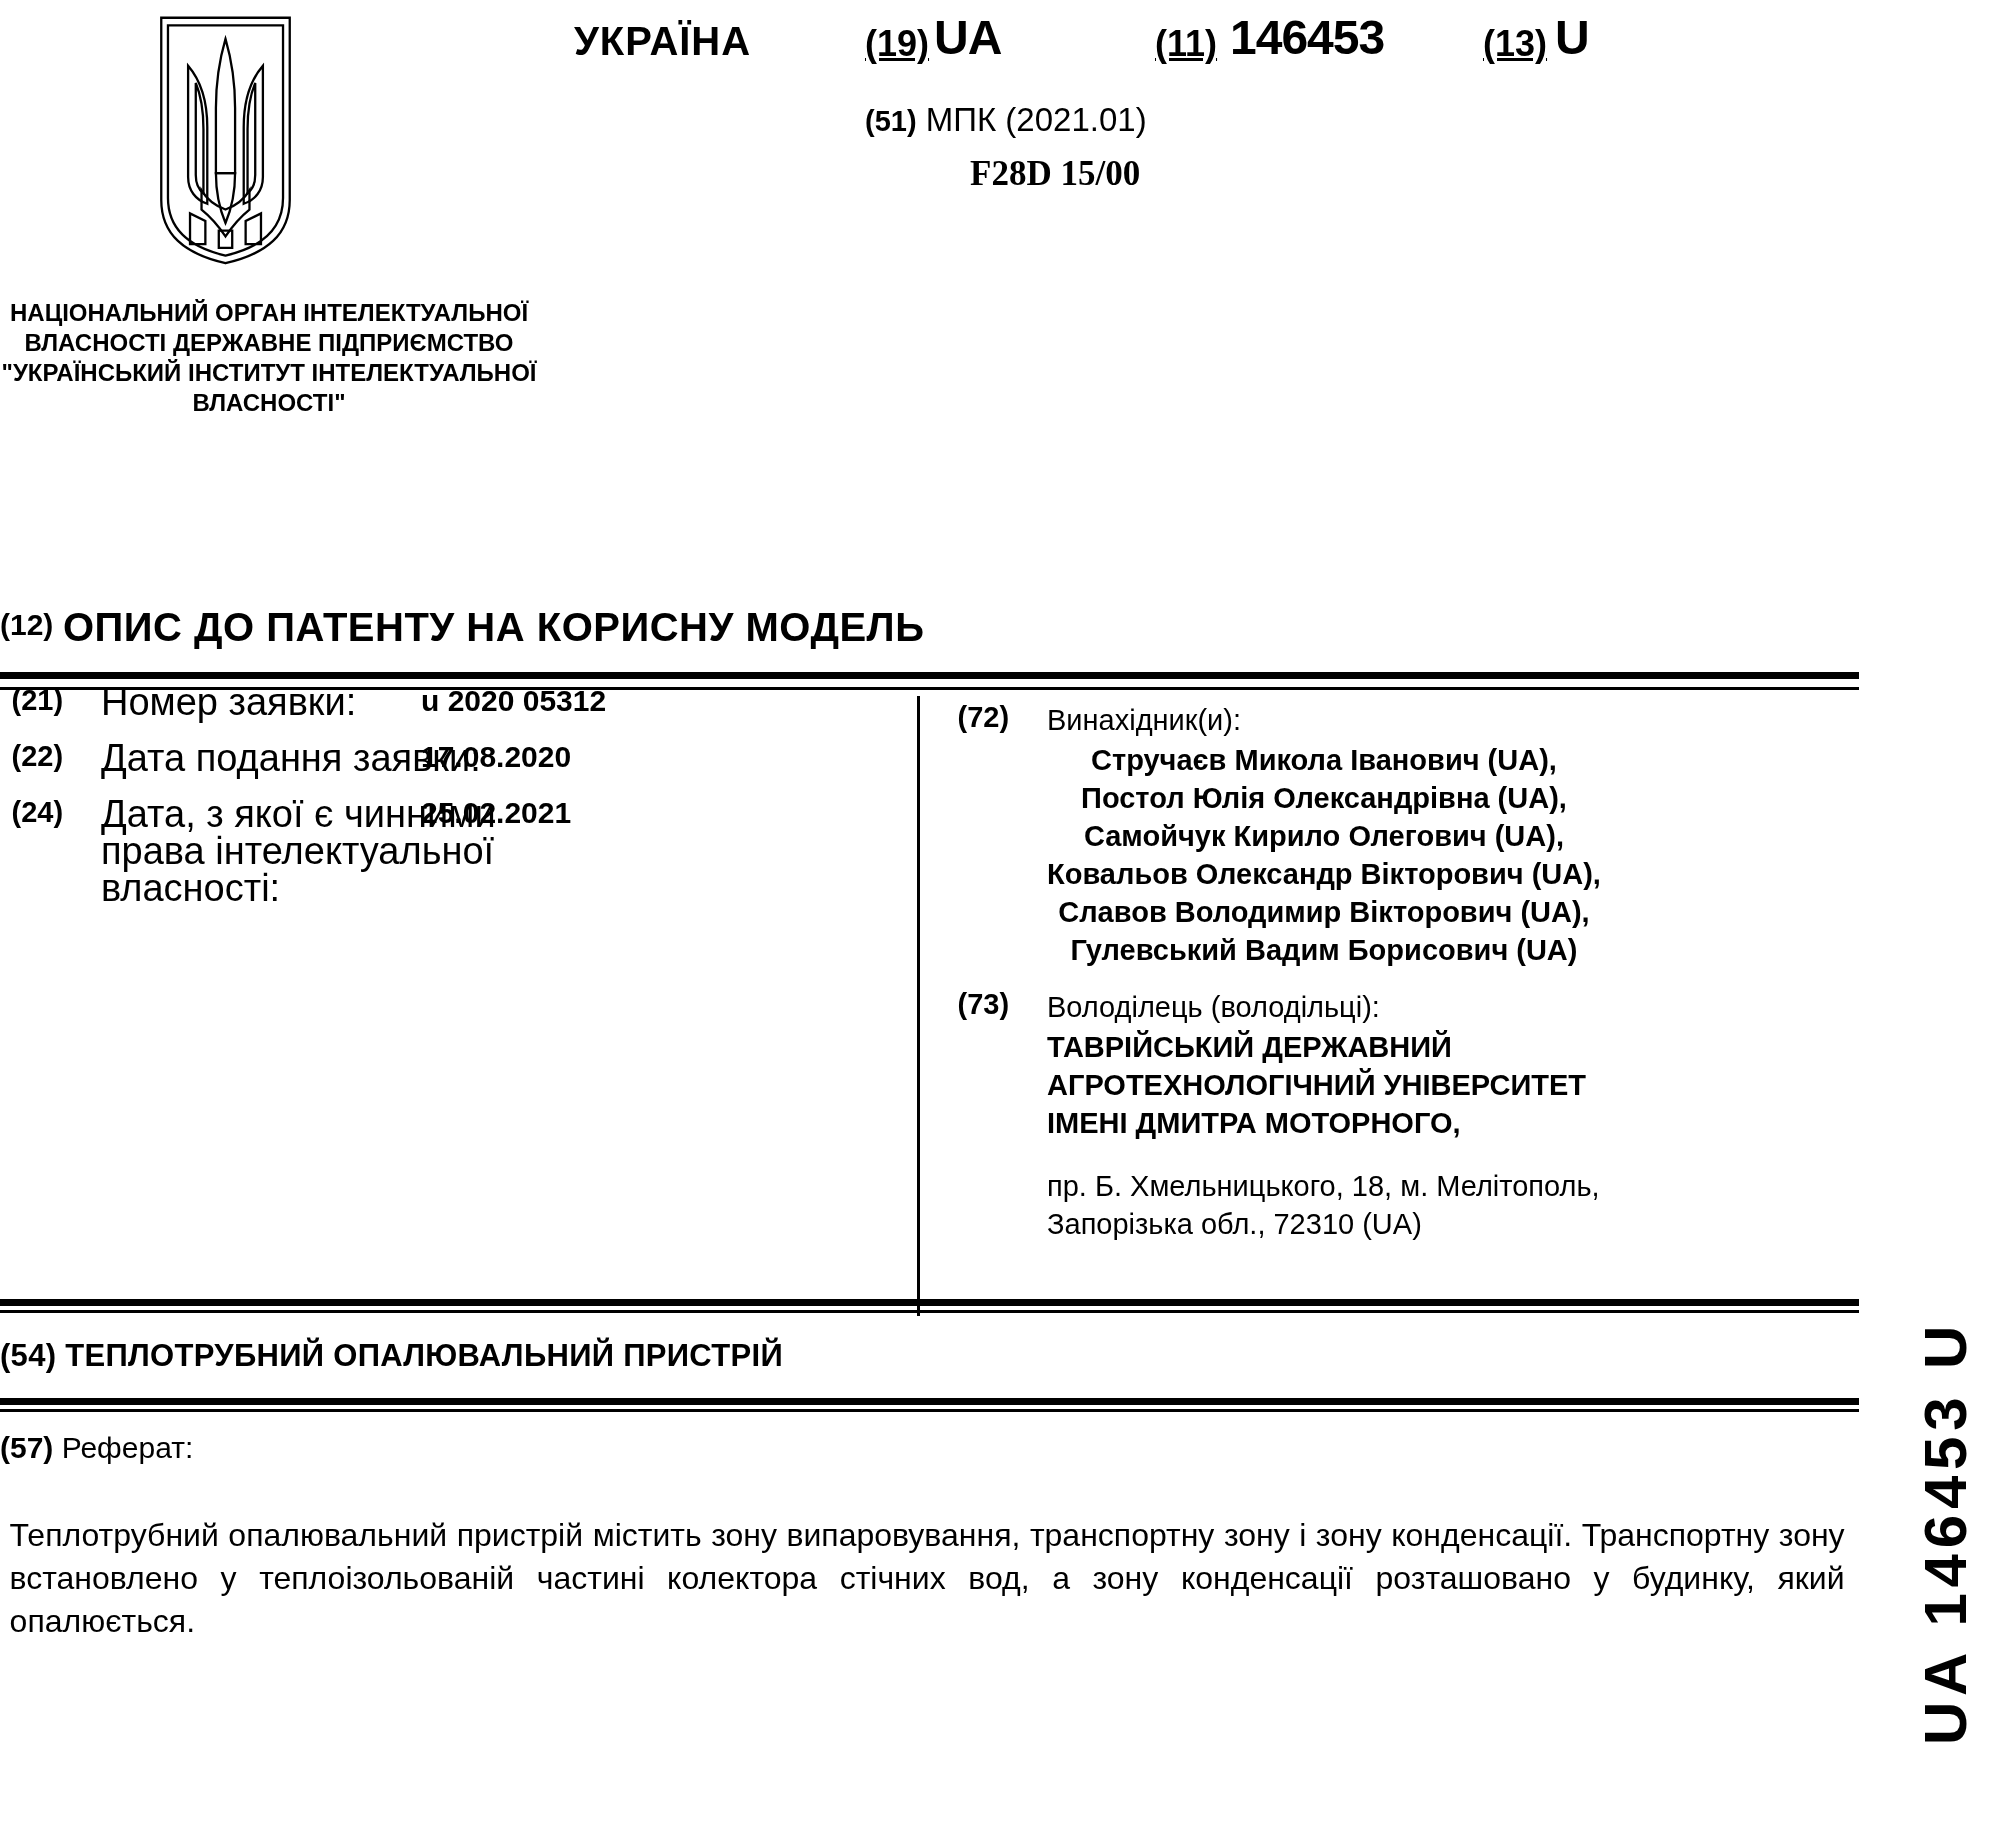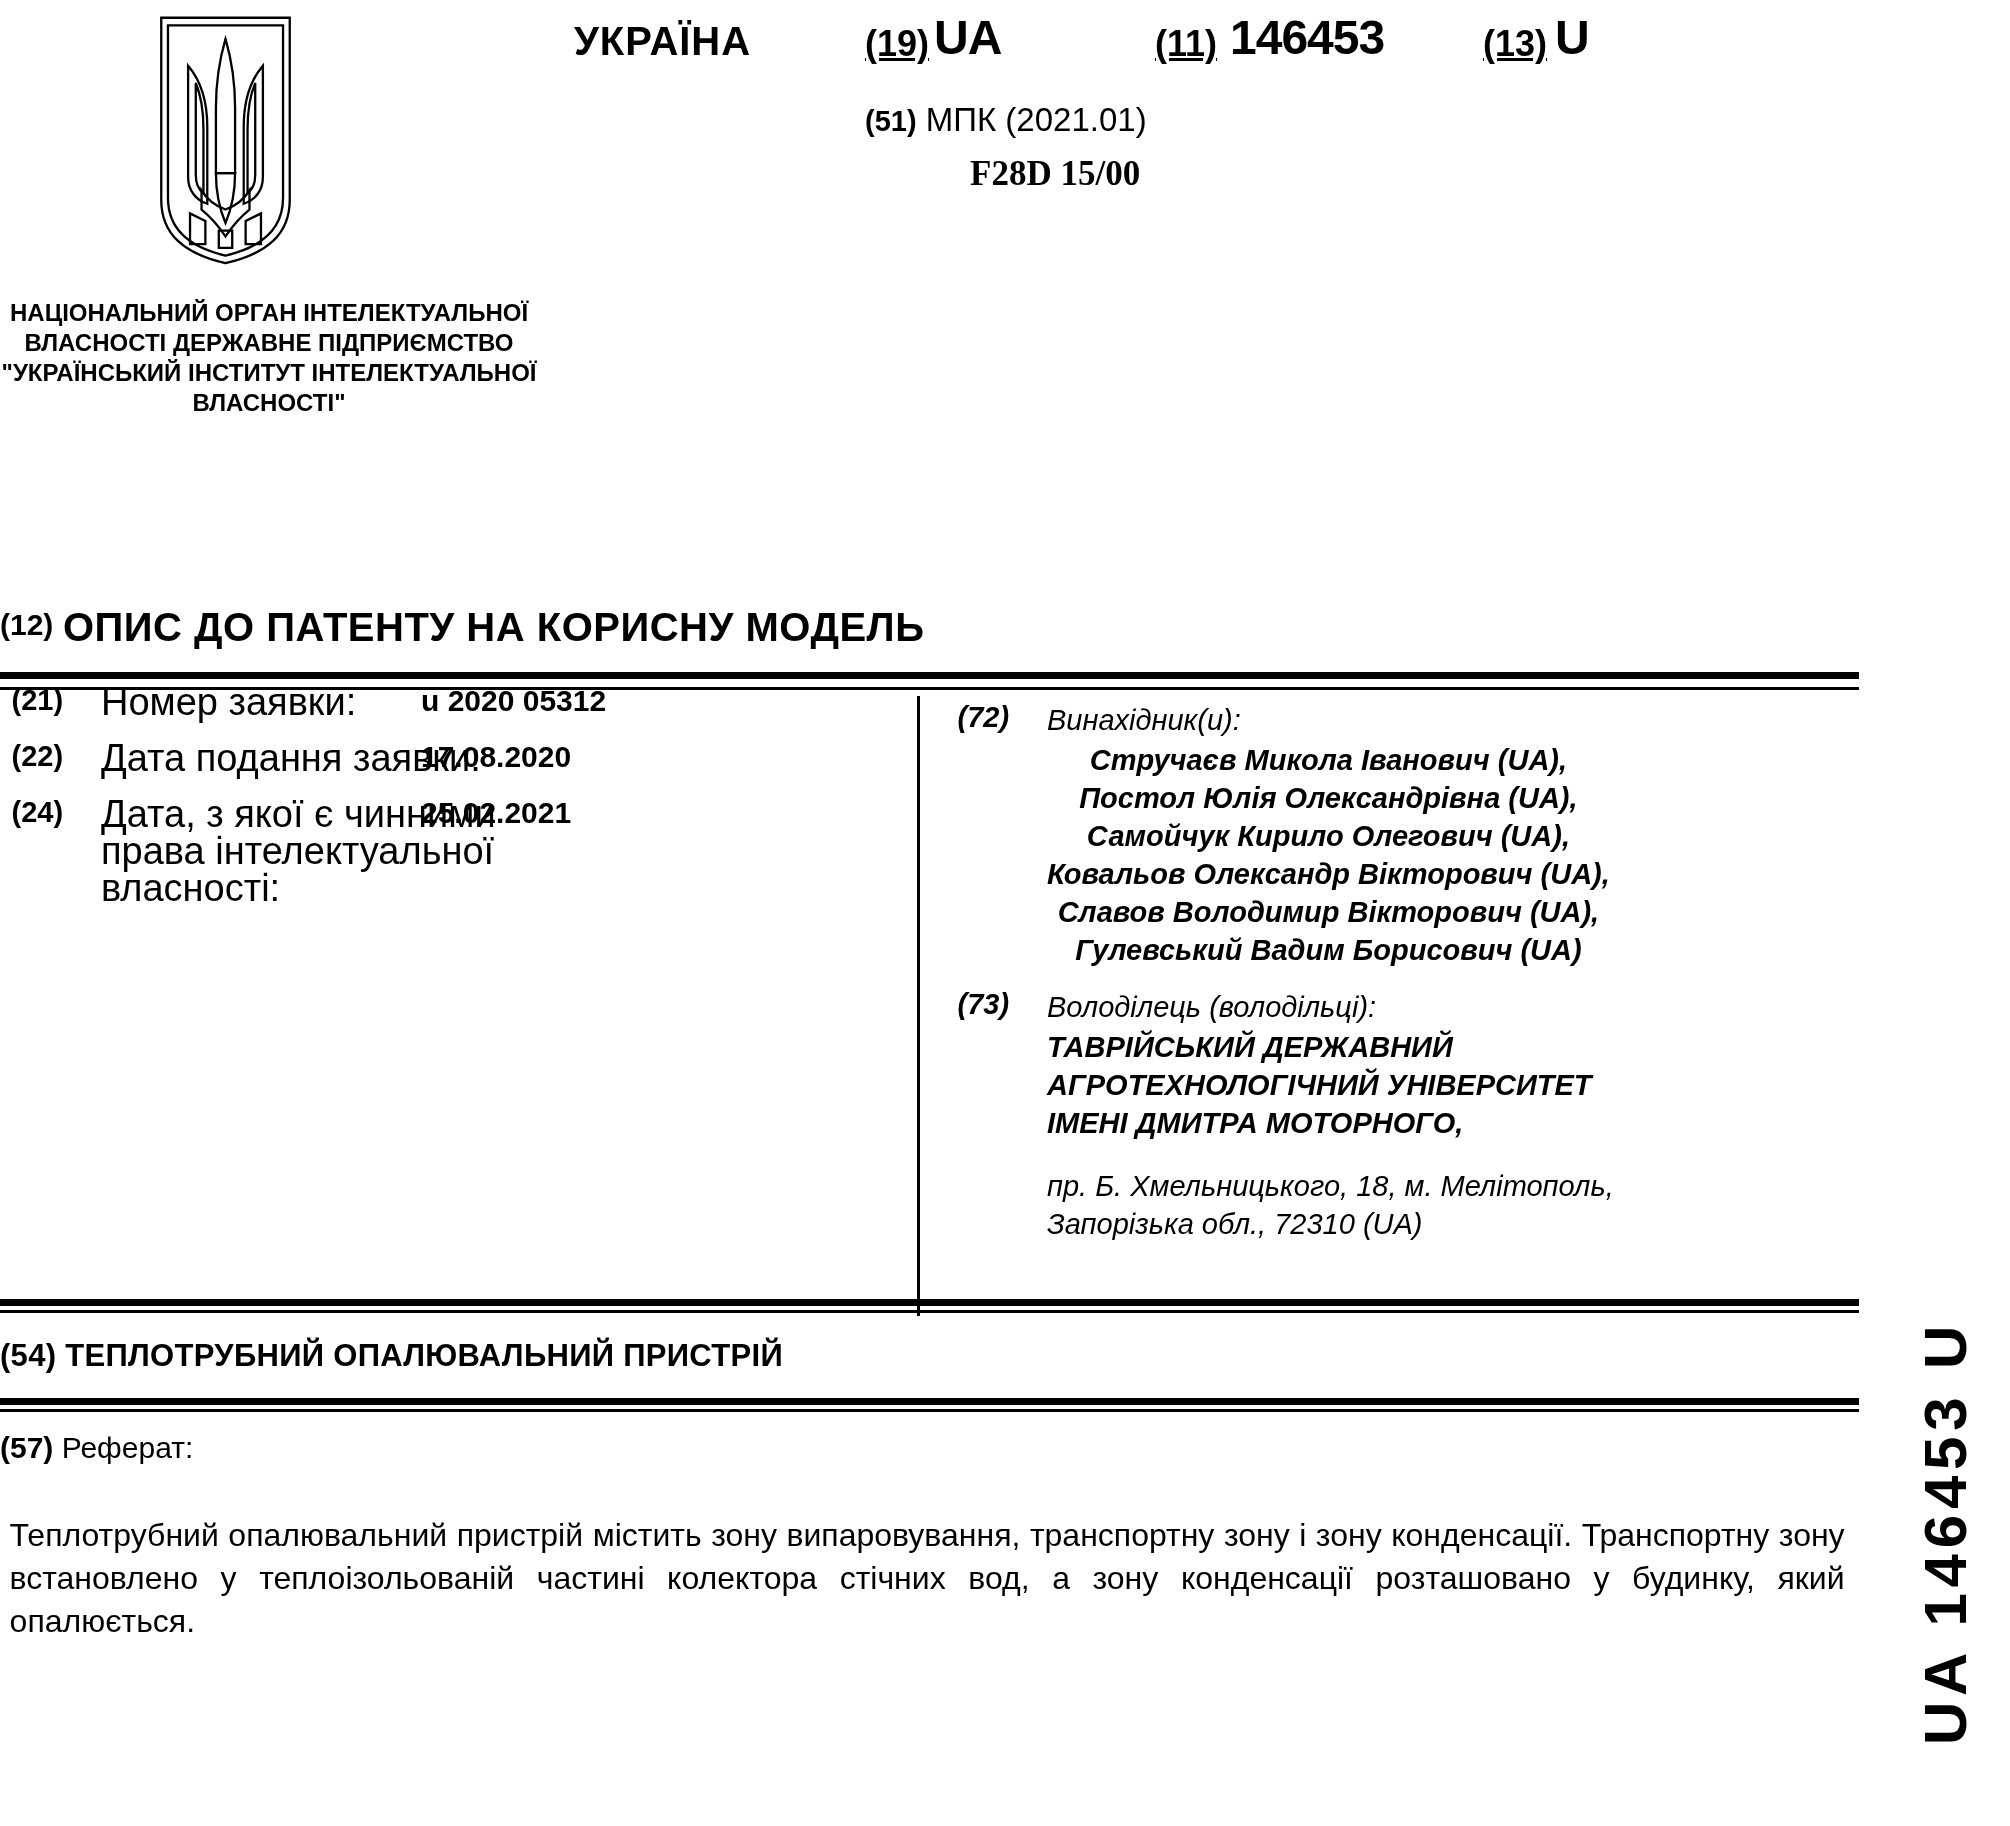--- a/index.html
+++ b/index.html
@@ -137,21 +137,21 @@
     width: 1859px;
     height: 636px;
   }
   .vdivider {
     position: absolute;
     left: 917px; top: 11.5px;
     width: 2.9px; height: 620px;
     background: #000;
   }
   .col-left  { position: absolute; left: 0px;   top: 0; width: 903px; }
-  .col-right { position: absolute; left: 946px; top: 17.3px; width: 893px; font-style: italic; }
+  .col-right { position: absolute; left: 946px; top: 17.3px; width: 893px; }
 
   .field {
     position: relative;
     display: block;
     margin-bottom: 5.8px;
   }
   .inid-tag {
     position: absolute;
     left: 11.5px; top: 0;
     font-size: 29px;

